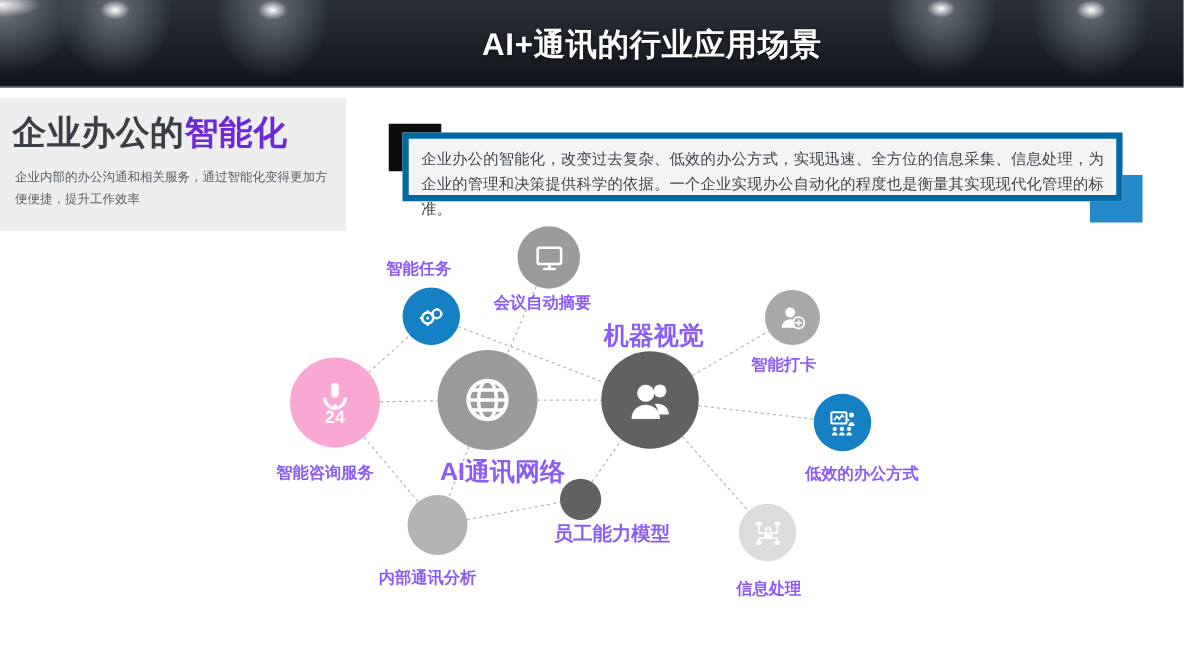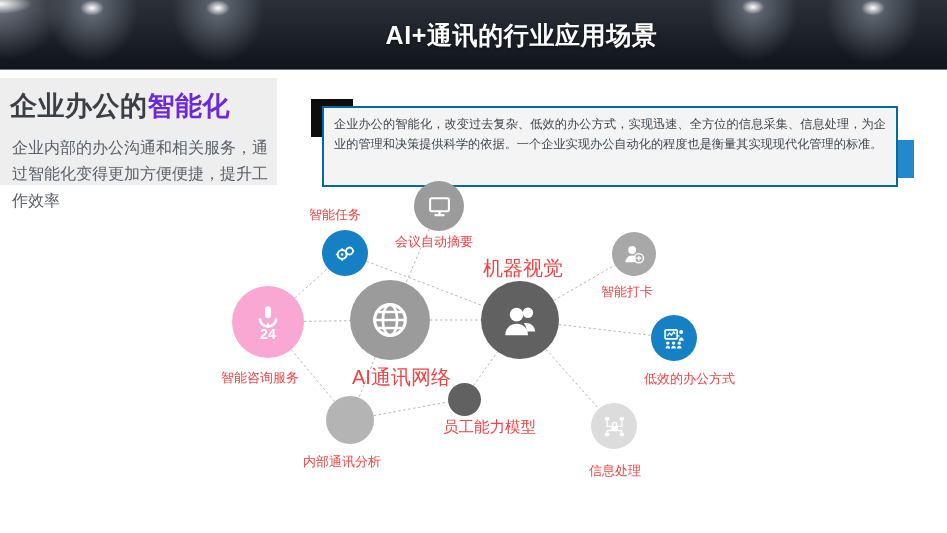--- a/index.html
+++ b/index.html
@@ -38,45 +38,45 @@
   
   .side-panel{
     position:absolute;left:0;top:78px;width:277px;height:107px;background:#eeeeee;
   }
   .side-title{
     position:absolute;left:10px;top:88px;font-size:27px;font-weight:bold;color:#3a3f45;
     letter-spacing:.5px;white-space:nowrap;
   }
   .side-title .accent{color:#6d28d9;}
   .side-desc{
-    position:absolute;left:12px;top:135px;width:258px;font-size:16px;color:#5a6068;
+    position:absolute;left:12px;top:135px;width:258px;font-size:10px;color:#5a6068;
     line-height:1.65;
   }
 
   
   .blk-corner{position:absolute;left:311px;top:99px;width:42px;height:38px;background:#0d0d0d;}
   .blue-corner{
     position:absolute;left:872px;top:140px;width:42px;height:38px;background:#2489ca;
   }
   .textbox{
-    position:absolute;left:322px;top:106px;width:576px;height:81px;
-    background:#f4f4f4;border:2px solid #0369a1;box-sizing:border-box;
+    position:absolute;left:322px;top:106px;width:576px;height:55px;
+    background:#f4f4f4;border:5px solid #0369a1;box-sizing:border-box;
     padding:7px 10px 0 10px;
   }
   .textbox p{
     margin:0;font-size:12.2px;line-height:1.62;color:#3f454c;text-align:justify;
   }
 
   
   .diagram{position:absolute;left:0;top:180px;width:947px;height:320px;}
   .diagram svg{position:absolute;left:0;top:0;}
   .node{position:absolute;border-radius:50%;display:flex;align-items:center;justify-content:center;}
   .node svg{position:static;}
   .nlabel{
-    position:absolute;font-size:13px;font-weight:normal;color:#ef4444;white-space:nowrap;
+    position:absolute;font-size:13px;font-weight:bold;color:#8b5cf6;white-space:nowrap;
   }
   .nlabel.big{font-size:15.5px;margin-left:26px;}
   .nlabel.xbig{font-size:20px;}
 </style>
 </head>
 <body>
 
 <div id="slide">
 
   <div class="header">

